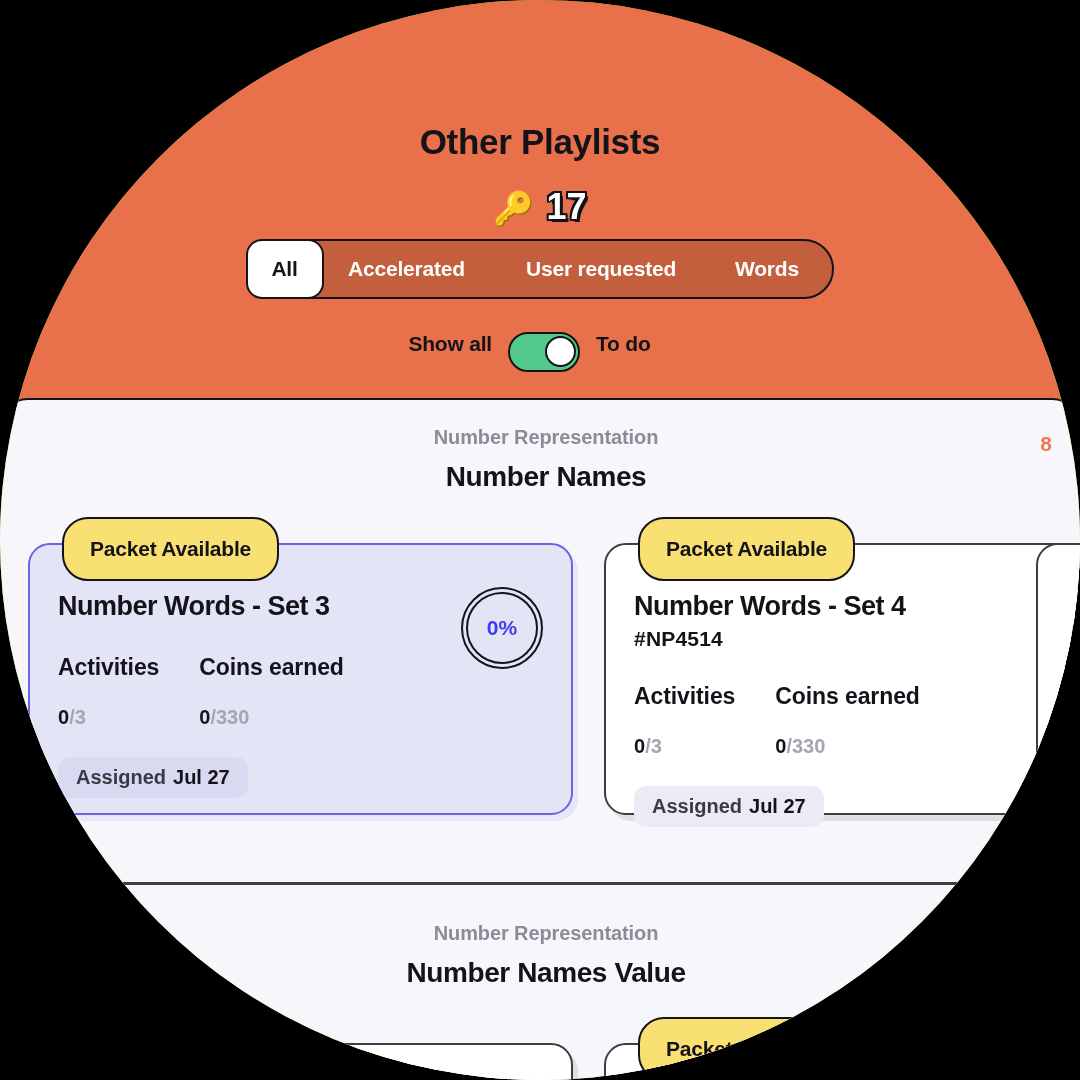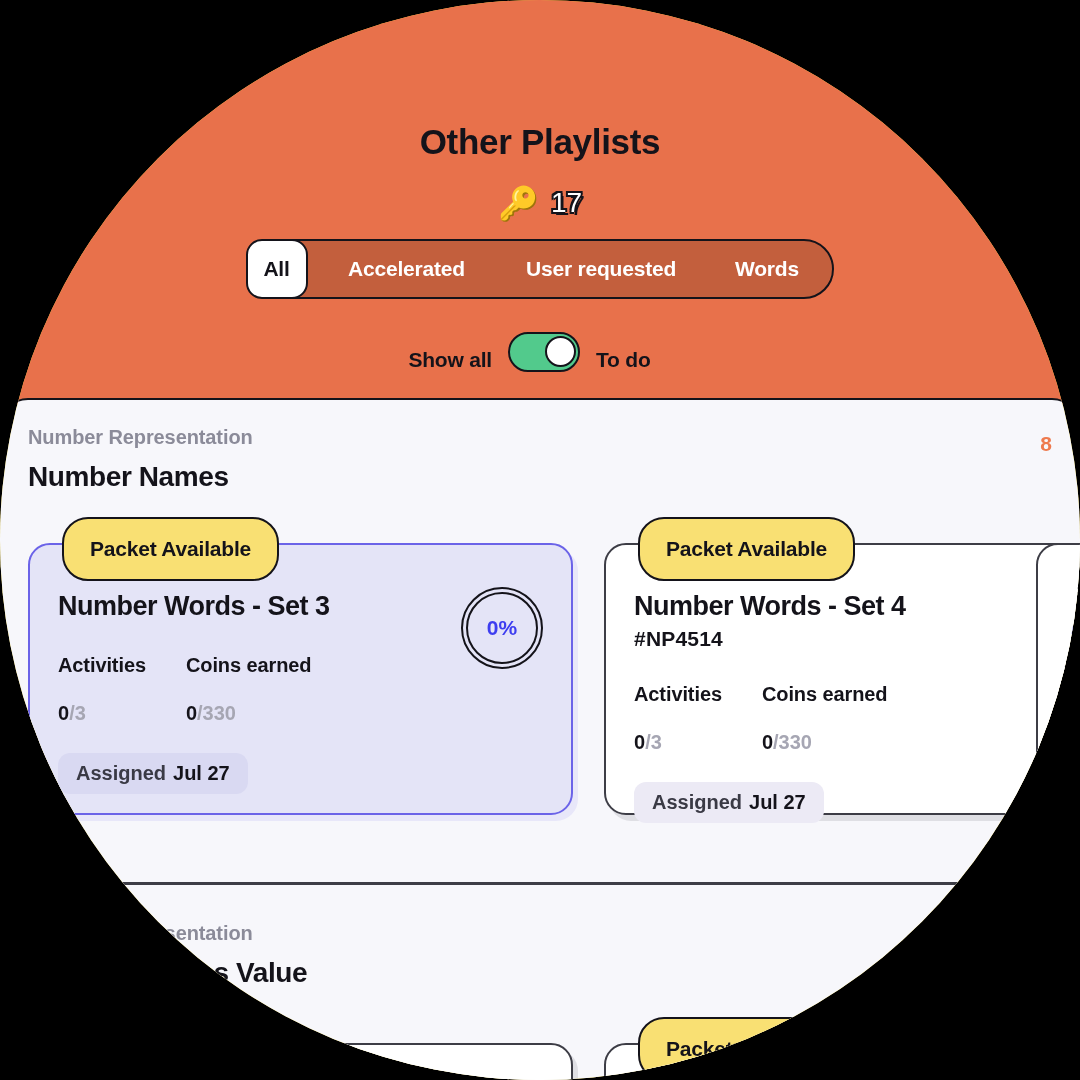--- a/index.html
+++ b/index.html
@@ -19,21 +19,21 @@
     height: 1080px;
     background: #000000;
   }
   #circle-mask {
     position: absolute;
     left: 0; top: 0;
     width: 1080px;
     height: 1080px;
     border-radius: 50%;
     overflow: hidden;
-    background: #fde047;
+    background: #84cc16;
   }
 
   
   .header {
     position: absolute;
     left: 0; top: 0;
     width: 1080px;
     height: 404px;
     background: #e8714b;
     z-index: 1;
@@ -58,22 +58,22 @@
     align-items: center;
     justify-content: center;
     gap: 12px;
   }
   .key-icon {
     font-size: 33px;
     line-height: 1;
     transform: translateY(1px);
   }
   .key-count {
-    font-size: 28px;
-    font-weight: 400;
+    font-size: 36px;
+    font-weight: 700;
     color: #ffffff;
     letter-spacing: 0px;
     text-shadow:
       -2px 0 #14131a, 2px 0 #14131a, 0 -2px #14131a, 0 2px #14131a,
       -2px -2px #14131a, 2px -2px #14131a, -2px 2px #14131a, 3px 3px #14131a;
   }
 
   
   .tabbar {
     position: absolute;
@@ -96,21 +96,21 @@
     color: #ffffff;
     white-space: nowrap;
     cursor: pointer;
     letter-spacing: -0.2px;
   }
   .tab.t-all {
     position: absolute;
     left: -2.5px;
     top: -2.5px;
     height: 60px;
-    width: 62px;
+    width: 78px;
     background: #ffffff;
     color: #14131a;
     border: 2.5px solid #14131a;
     border-radius: 16px;
     box-sizing: border-box;
     display: flex;
     align-items: center;
     justify-content: center;
     font-weight: 700;
   }
@@ -118,21 +118,21 @@
   .tab.t-user  { position: absolute; left: 278px; }
   .tab.t-rev   { position: absolute; left: 487px; }
 
   
   .toggle-row {
     position: absolute;
     left: 0;
     top: 332px;
     width: 1059px;
     display: flex;
-    align-items: flex-end;
+    align-items: flex-start;
     justify-content: center;
     gap: 16px;
     z-index: 2;
   }
   .toggle-label {
     font-size: 21px;
     font-weight: 700;
     color: #14131a;
     letter-spacing: -0.2px;
   }
@@ -170,20 +170,21 @@
     border-radius: 28px 28px 0 0;
     box-sizing: border-box;
     z-index: 3;
     overflow: hidden;
   }
 
   .group { position: relative; }
   .group-head {
     position: relative;
     padding: 26px 16px 0 28px;
+    text-align: center;
   }
   .group-sub {
     font-size: 20px;
     font-weight: 600;
     color: #8b8b99;
     letter-spacing: -0.1px;
   }
   .group-title {
     font-size: 28px;
     font-weight: 700;
@@ -265,21 +266,21 @@
     margin-top: 5px;
     letter-spacing: 0.2px;
   }
 
   .stats {
     display: flex;
     gap: 40px;
     margin-top: 32px;
   }
   .stat-label {
-    font-size: 20px;
+    font-size: 23px;
     font-weight: 700;
     color: #14131a;
     letter-spacing: -0.1px;
   }
   .stat-value {
     font-size: 20px;
     font-weight: 700;
     color: #14131a;
     margin-top: 25px;
   }

